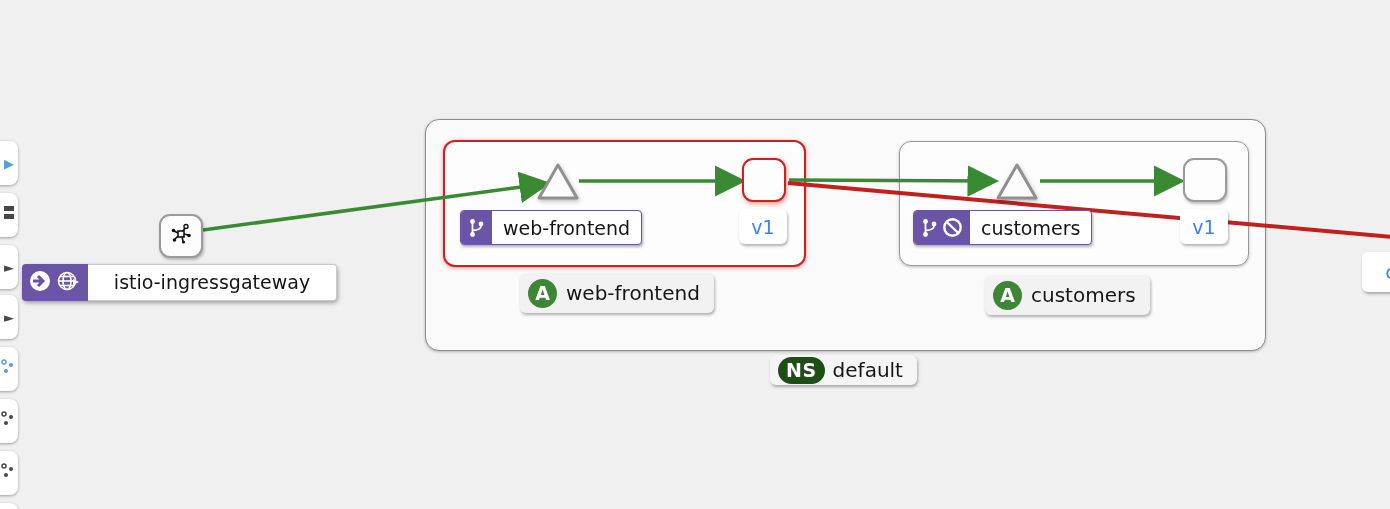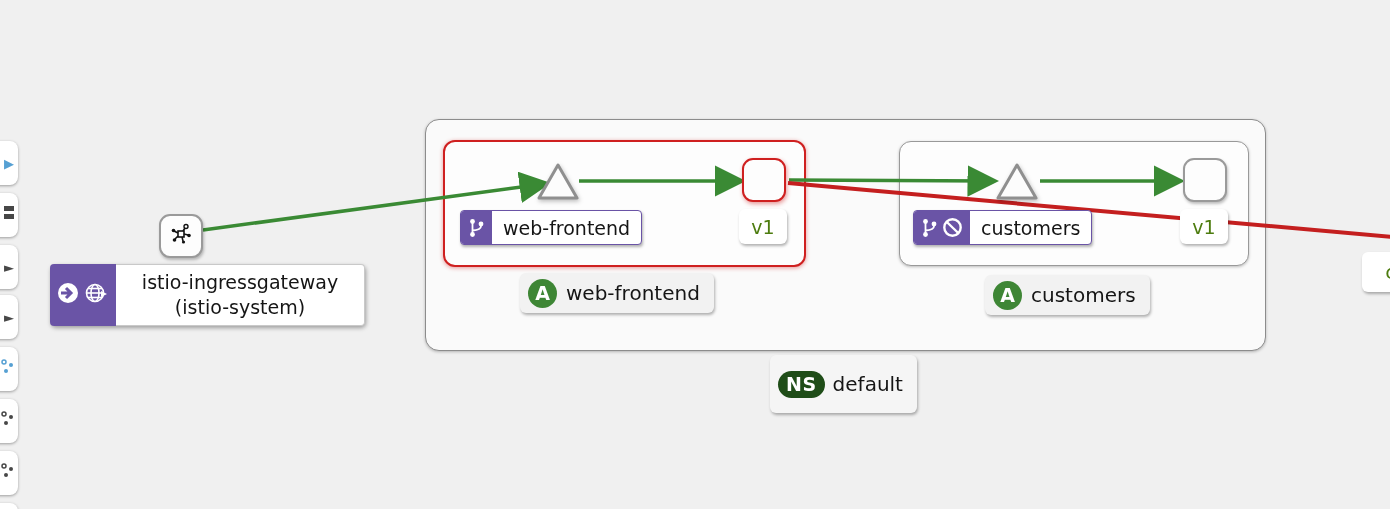--- a/index.html
+++ b/index.html
@@ -39,39 +39,39 @@
 
   
   .node-label { position:absolute; z-index:4; display:flex; align-items:stretch;
     background:#ffffff; border-radius:4px; box-shadow:1px 2px 3px rgba(0,0,0,.3);
     font-size:19px; color:#151515; height:35px; }
   .node-label.vs-bordered { border:1px solid var(--purple); }
   .vs-badge { background:var(--purple); display:flex; align-items:center; justify-content:center;
     gap:4px; padding:0 7px; border-radius:3px 0 0 3px; }
   .label-text { display:flex; align-items:center; padding:0 11px; white-space:nowrap; }
   .plain-label { position:absolute; z-index:4; background:#ffffff; border-radius:6px;
-    box-shadow:1px 2px 3px rgba(0,0,0,.3); font-size:19px; color:#4d7c0f;
+    box-shadow:1px 2px 3px rgba(0,0,0,.3); font-size:19px; color:#3b82f6;
     display:flex; align-items:center; justify-content:center; }
 
   
   .gw-label { position:absolute; left:22px; top:264px; width:315px; z-index:4; display:flex;
-    border-radius:5px; box-shadow:1px 2px 4px rgba(0,0,0,.35); background:#ffffff;margin-left:28px; }
+    border-radius:5px; box-shadow:1px 2px 4px rgba(0,0,0,.35); background:#ffffff; }
   .gw-badge { background:var(--purple); width:66px; border-radius:4px 0 0 4px;
     display:flex; align-items:center; justify-content:center; gap:5px; }
   .gw-text { flex:1; border:1px solid #c9c9c9; border-left:none; border-radius:0 4px 4px 0;
     text-align:center; font-size:19px; line-height:25px; color:#151515; padding:5px 2px; }
 
   
   .app-label { position:absolute; z-index:4; background:#f2f2f2; border-radius:6px;
     box-shadow:1px 2px 3px rgba(0,0,0,.3); height:40px; display:flex; align-items:center;
     gap:9px; padding:0 14px 0 8px; font-size:20px; color:#151515; }
   .app-circle { width:29px; height:29px; border-radius:50%; background:var(--app-green);
     color:#fff; font-weight:bold; font-size:19px; display:flex; align-items:center; justify-content:center; }
   .ns-label { position:absolute; left:770px; top:355px; z-index:4; background:#f5f5f5;
-    border-radius:6px; box-shadow:1px 2px 3px rgba(0,0,0,.3); height:58px; display:flex;
+    border-radius:6px; box-shadow:1px 2px 3px rgba(0,0,0,.3); height:30px; display:flex;
     align-items:center; gap:8px; padding:0 14px 0 8px; font-size:20px; color:#151515; }
   .ns-pill { background:var(--ns-green); color:#fff; font-weight:bold; font-size:19px;
     border-radius:15px; padding:2px 8px 3px; letter-spacing:.5px; }
 </style>
 </head>
 <body>
 
 <div id="canvas">
 
   <div class="side-btn" style="top:141px">
@@ -175,21 +175,20 @@
             <line x1="2.5" y1="12" x2="19.5" y2="12"></line>
             <line x1="4" y1="7.5" x2="18" y2="7.5"></line>
             <line x1="4" y1="16.5" x2="18" y2="16.5"></line>
           </g>
           <path d="M17 10 L23 13 L17 16 Z" fill="#fff"></path>
         </svg>
       </span>
     </div>
     <div class="gw-text">
       <div>istio-ingressgateway</div>
-      <div>(istio-system)</div>
     </div>
   </div>
 
   <div class="node tri-node" style="left:535px; top:161px">
     <svg width="46" height="42" viewBox="0 0 46 42">
       <path d="M23 4 L42 37 L4 37 Z" fill="#fcfcfc" stroke="#8f8f8f" stroke-width="3" stroke-linejoin="round"></path>
     </svg>
   </div>
 
   <div class="node sq-node red" style="left:742px; top:158px"></div>

